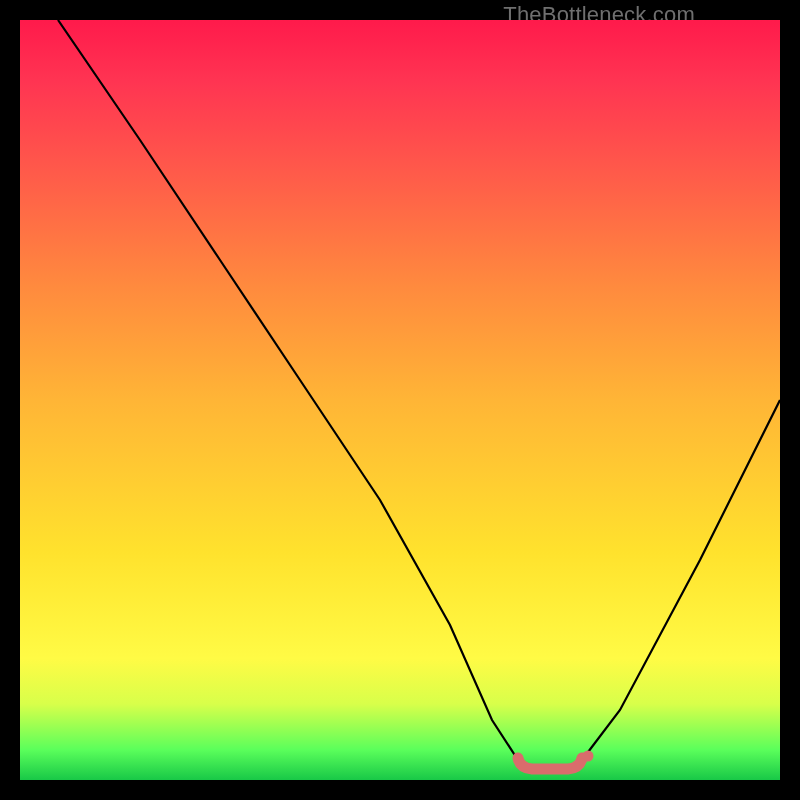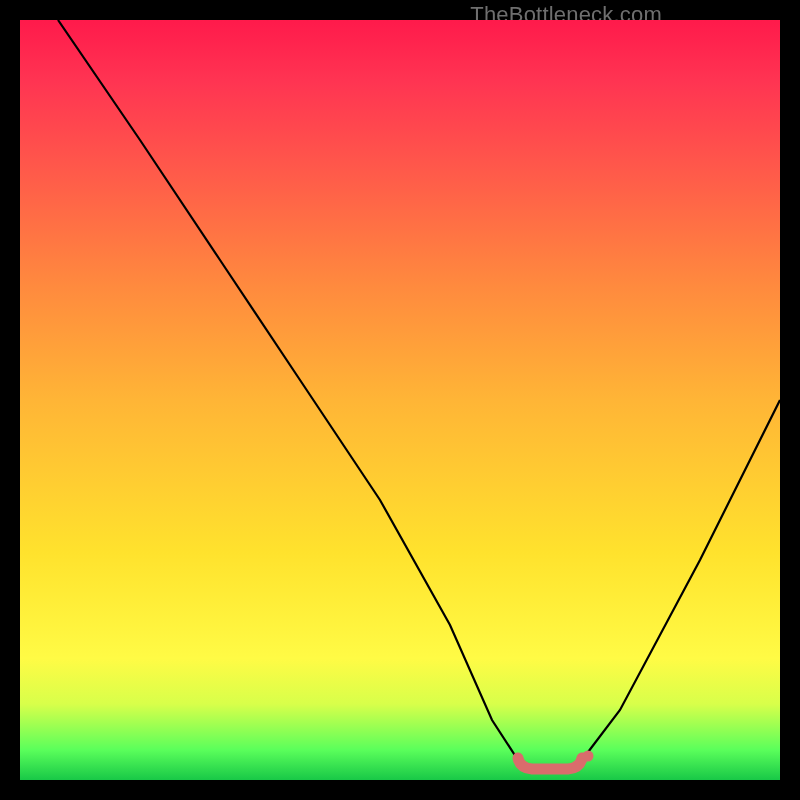--- a/index.html
+++ b/index.html
@@ -9,20 +9,21 @@
     height: 800px;
     background: #000;
     overflow: hidden;
     font-family: Arial, Helvetica, sans-serif;
   }
   .frame {
     position: relative;
     width: 668px;
     height: 800px;
     background: #000;
+    padding-left: 33px;
   }
   .plot-area {
     position: absolute;
     left: 20px;
     top: 20px;
     width: 760px;
     height: 760px;
     
     background: linear-gradient(
       to bottom,

